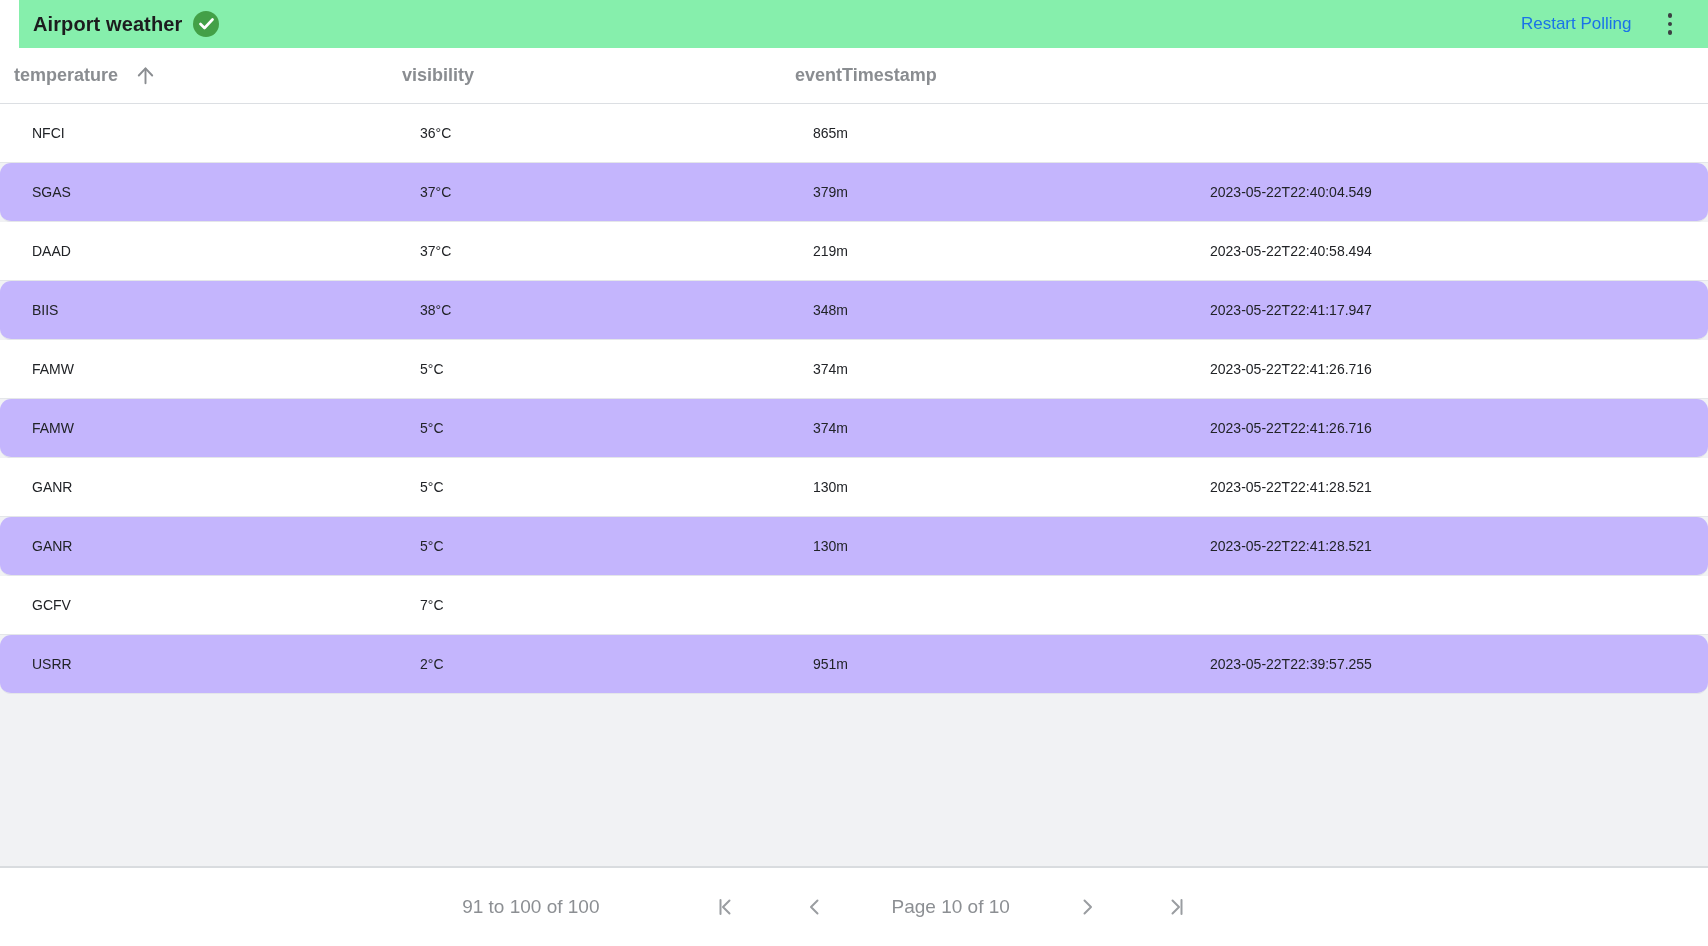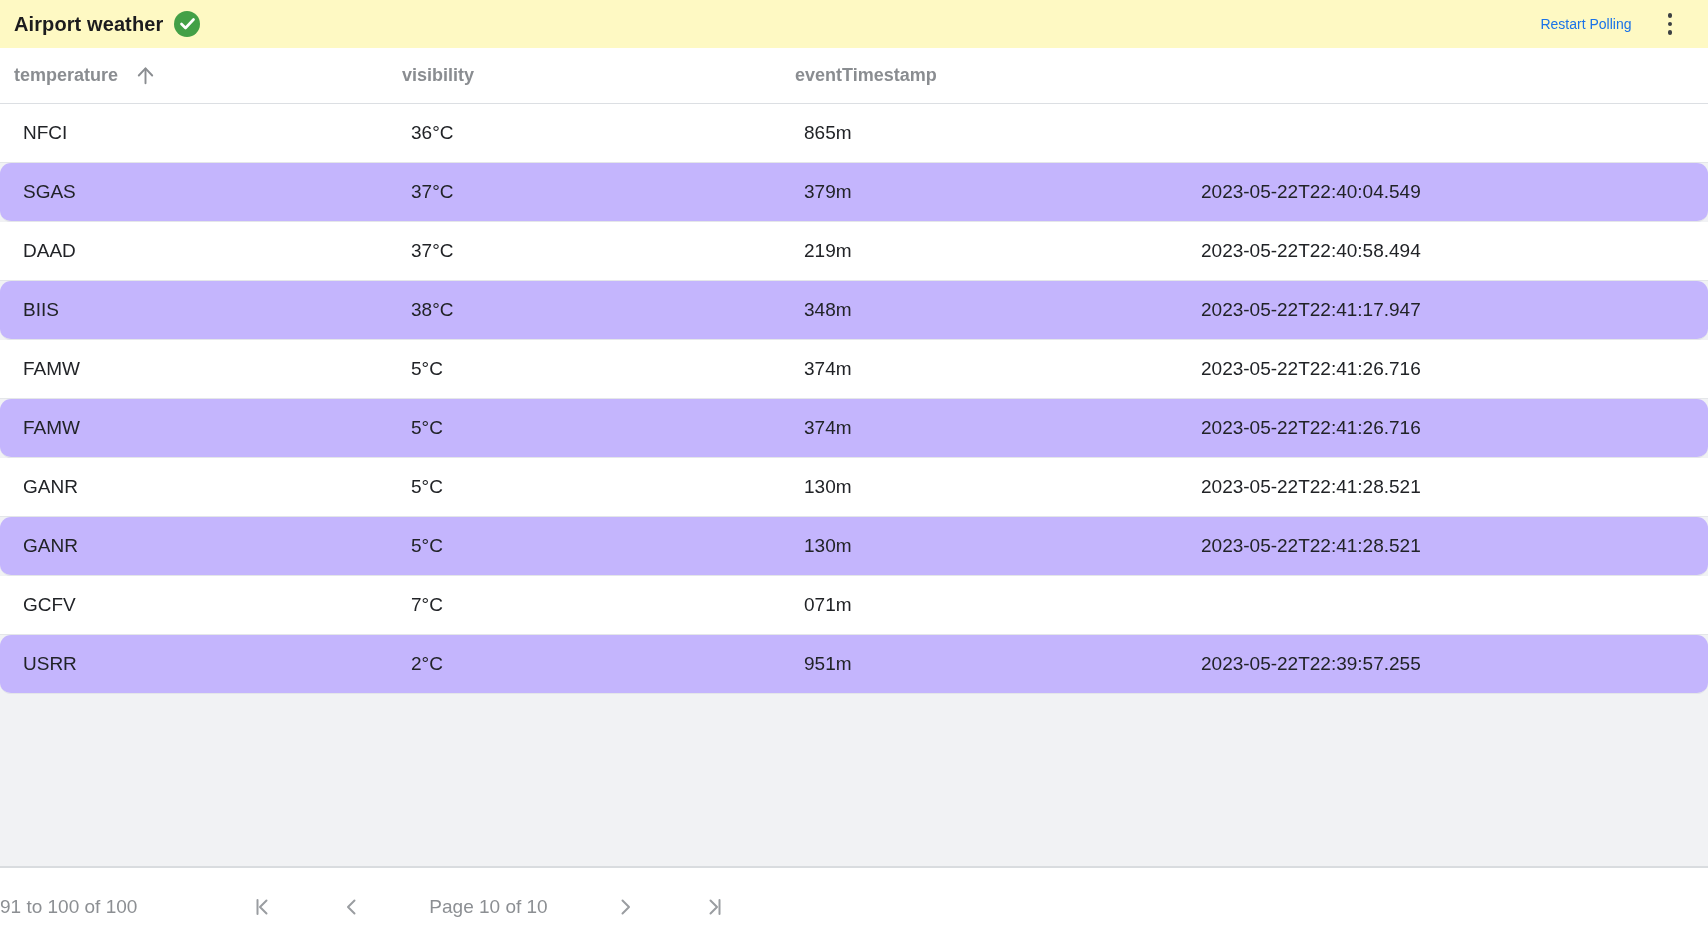--- a/index.html
+++ b/index.html
@@ -11,40 +11,41 @@
     flex-direction: column;
   }
 
   
   .panel-header {
     height: 48px;
     flex: 0 0 48px;
     display: flex;
     align-items: center;
     padding: 0 30px 0 14px;
-    background: #fef9c3;
+    background: #86efac;
+    margin-left: 19px;
   }
   .panel-title {
     font-size: 20px;
     font-weight: 700;
     color: #1c1c1e;
     letter-spacing: 0.1px;
   }
   .status-badge {
     width: 26px; height: 26px;
     border-radius: 50%;
     background: #43a047;
     margin-left: 11px;
     display: inline-flex;
     align-items: center;
     justify-content: center;
   }
   .header-spacer { flex: 1 1 auto; }
   .restart-link {
-    font-size: 14px;
+    font-size: 17px;
     color: #1a73e8;
     cursor: pointer;
     text-decoration: none;
     margin-right: 30px;
   }
   .kebab {
     display: flex;
     flex-direction: column;
     gap: 4px;
     padding: 4px 6px;
@@ -91,37 +92,37 @@
   .grid-row {
     height: 59px;
     flex: 0 0 59px;
     background: #ffffff;
     border-bottom: 1px solid #e4e6e9;
   }
   .grid-row.striped { background: #c4b5fd; border-radius: 11px; }
   .cell {
     display: flex;
     align-items: center;
-    padding-left: 23px;
-    font-size: 19px;
+    padding-left: 32px;
+    font-size: 14px;
     color: #212327;
     white-space: nowrap;
     overflow: hidden;
   }
   .grid-filler { flex: 1 1 auto; background: #f1f2f4; }
 
   
   .pagination-bar {
     flex: 0 0 80px;
     height: 80px;
     background: #ffffff;
     border-top: 2px solid #d9dcdf;
     display: flex;
     align-items: center;
-    justify-content: flex-start;
+    justify-content: center;
     padding-right: 56px;
     color: #8c8f93;
     font-size: 19px;
   }
   .page-summary { margin-right: 112px; color: #8c8f93; }
   .pager {
     display: flex;
     align-items: center;
     gap: 64px;
   }
@@ -219,21 +220,20 @@
       </div>
       <div class="grid-row striped">
         <div class="cell">GANR</div>
         <div class="cell">5°C</div>
         <div class="cell">130m</div>
         <div class="cell">2023-05-22T22:41:28.521</div>
       </div>
       <div class="grid-row">
         <div class="cell">GCFV</div>
         <div class="cell">7°C</div>
-        <div class="cell">071m</div>
       </div>
       <div class="grid-row striped">
         <div class="cell">USRR</div>
         <div class="cell">2°C</div>
         <div class="cell">951m</div>
         <div class="cell">2023-05-22T22:39:57.255</div>
       </div>
     </div>
 
   <div class="grid-filler"></div>

